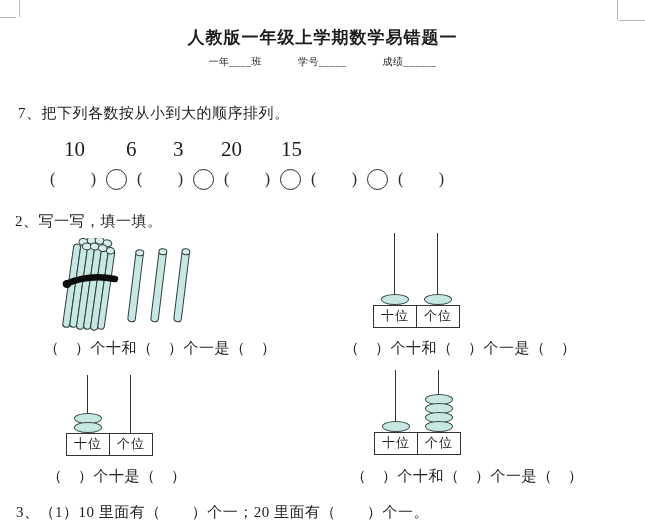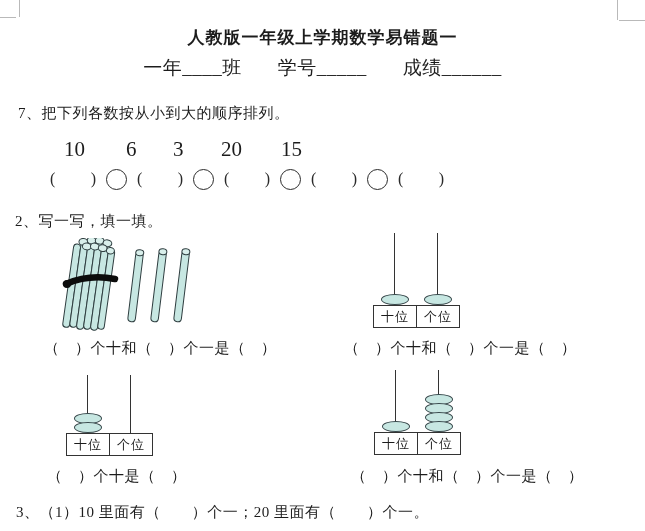--- a/index.html
+++ b/index.html
@@ -16,21 +16,21 @@
   
   .title{
     position:absolute;top:26px;left:0;width:100%;
     text-align:center;
     font-family:"Liberation Sans", sans-serif;
     font-weight:bold;font-size:17px;letter-spacing:1px;
   }
   .info-line{
     position:absolute;top:55px;left:0;width:100%;
     display:flex;justify-content:center;gap:36px;
-    font-size:19px;letter-spacing:0.5px;
+    font-size:10px;letter-spacing:0.5px;
   }
   .qlabel{position:absolute;font-size:15px;letter-spacing:0.5px;white-space:nowrap;}
   
   .num{position:absolute;top:137px;font-size:21px;}
   
   .circle-row{
     position:absolute;left:50px;top:166px;
     display:flex;align-items:center;gap:10px;height:26px;
   }
   .pgroup{
@@ -51,21 +51,21 @@
   .bead{
     position:relative;z-index:2;
     width:28px;height:11px;
     background:#c7e7e2;border:1px solid #37474a;border-radius:50%;
     box-sizing:border-box;margin-top:-2px;
   }
   .abox{display:flex;border:1px solid #333;background:#fff;}
   .acell{
     width:42px;height:21px;line-height:21px;
     text-align:center;font-size:13px;letter-spacing:1px;
-    font-family:Liberation Sans, sans-serif;
+    font-family:Liberation Mono, monospace;
   }
   .acell:first-child{border-right:1px solid #333;}
   
   .fill{position:absolute;font-size:15px;letter-spacing:0.5px;white-space:nowrap;}
   .sticks-svg{position:absolute;left:55px;top:238px;}
 </style>
 </head>
 <body>
 
 <div class="page">

